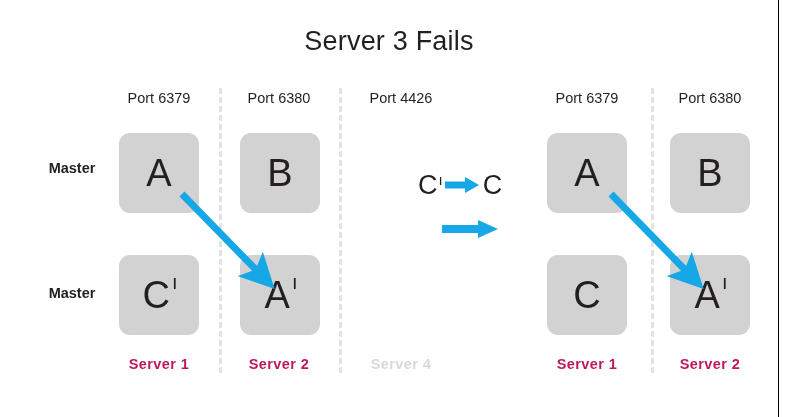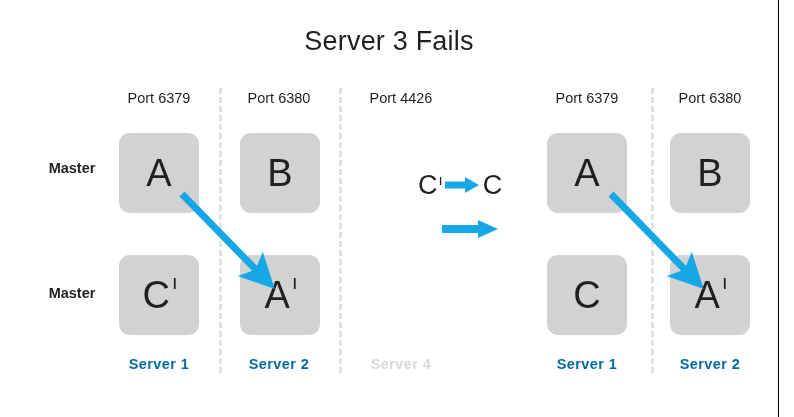--- a/index.html
+++ b/index.html
@@ -56,21 +56,21 @@
     color: #231f20;
   }
   
   .server-label {
     position: absolute;
     top: 356px;
     width: 120px;
     text-align: center;
     font-size: 14.5px;
     font-weight: bold;
-    color: #0369a1;
+    color: #be185d;
     letter-spacing: 0.4px;
   }
   .server-label.faded {
     color: #d8d8d8;
   }
   
   .row-label {
     position: absolute;
     left: 22px;
     width: 100px;

